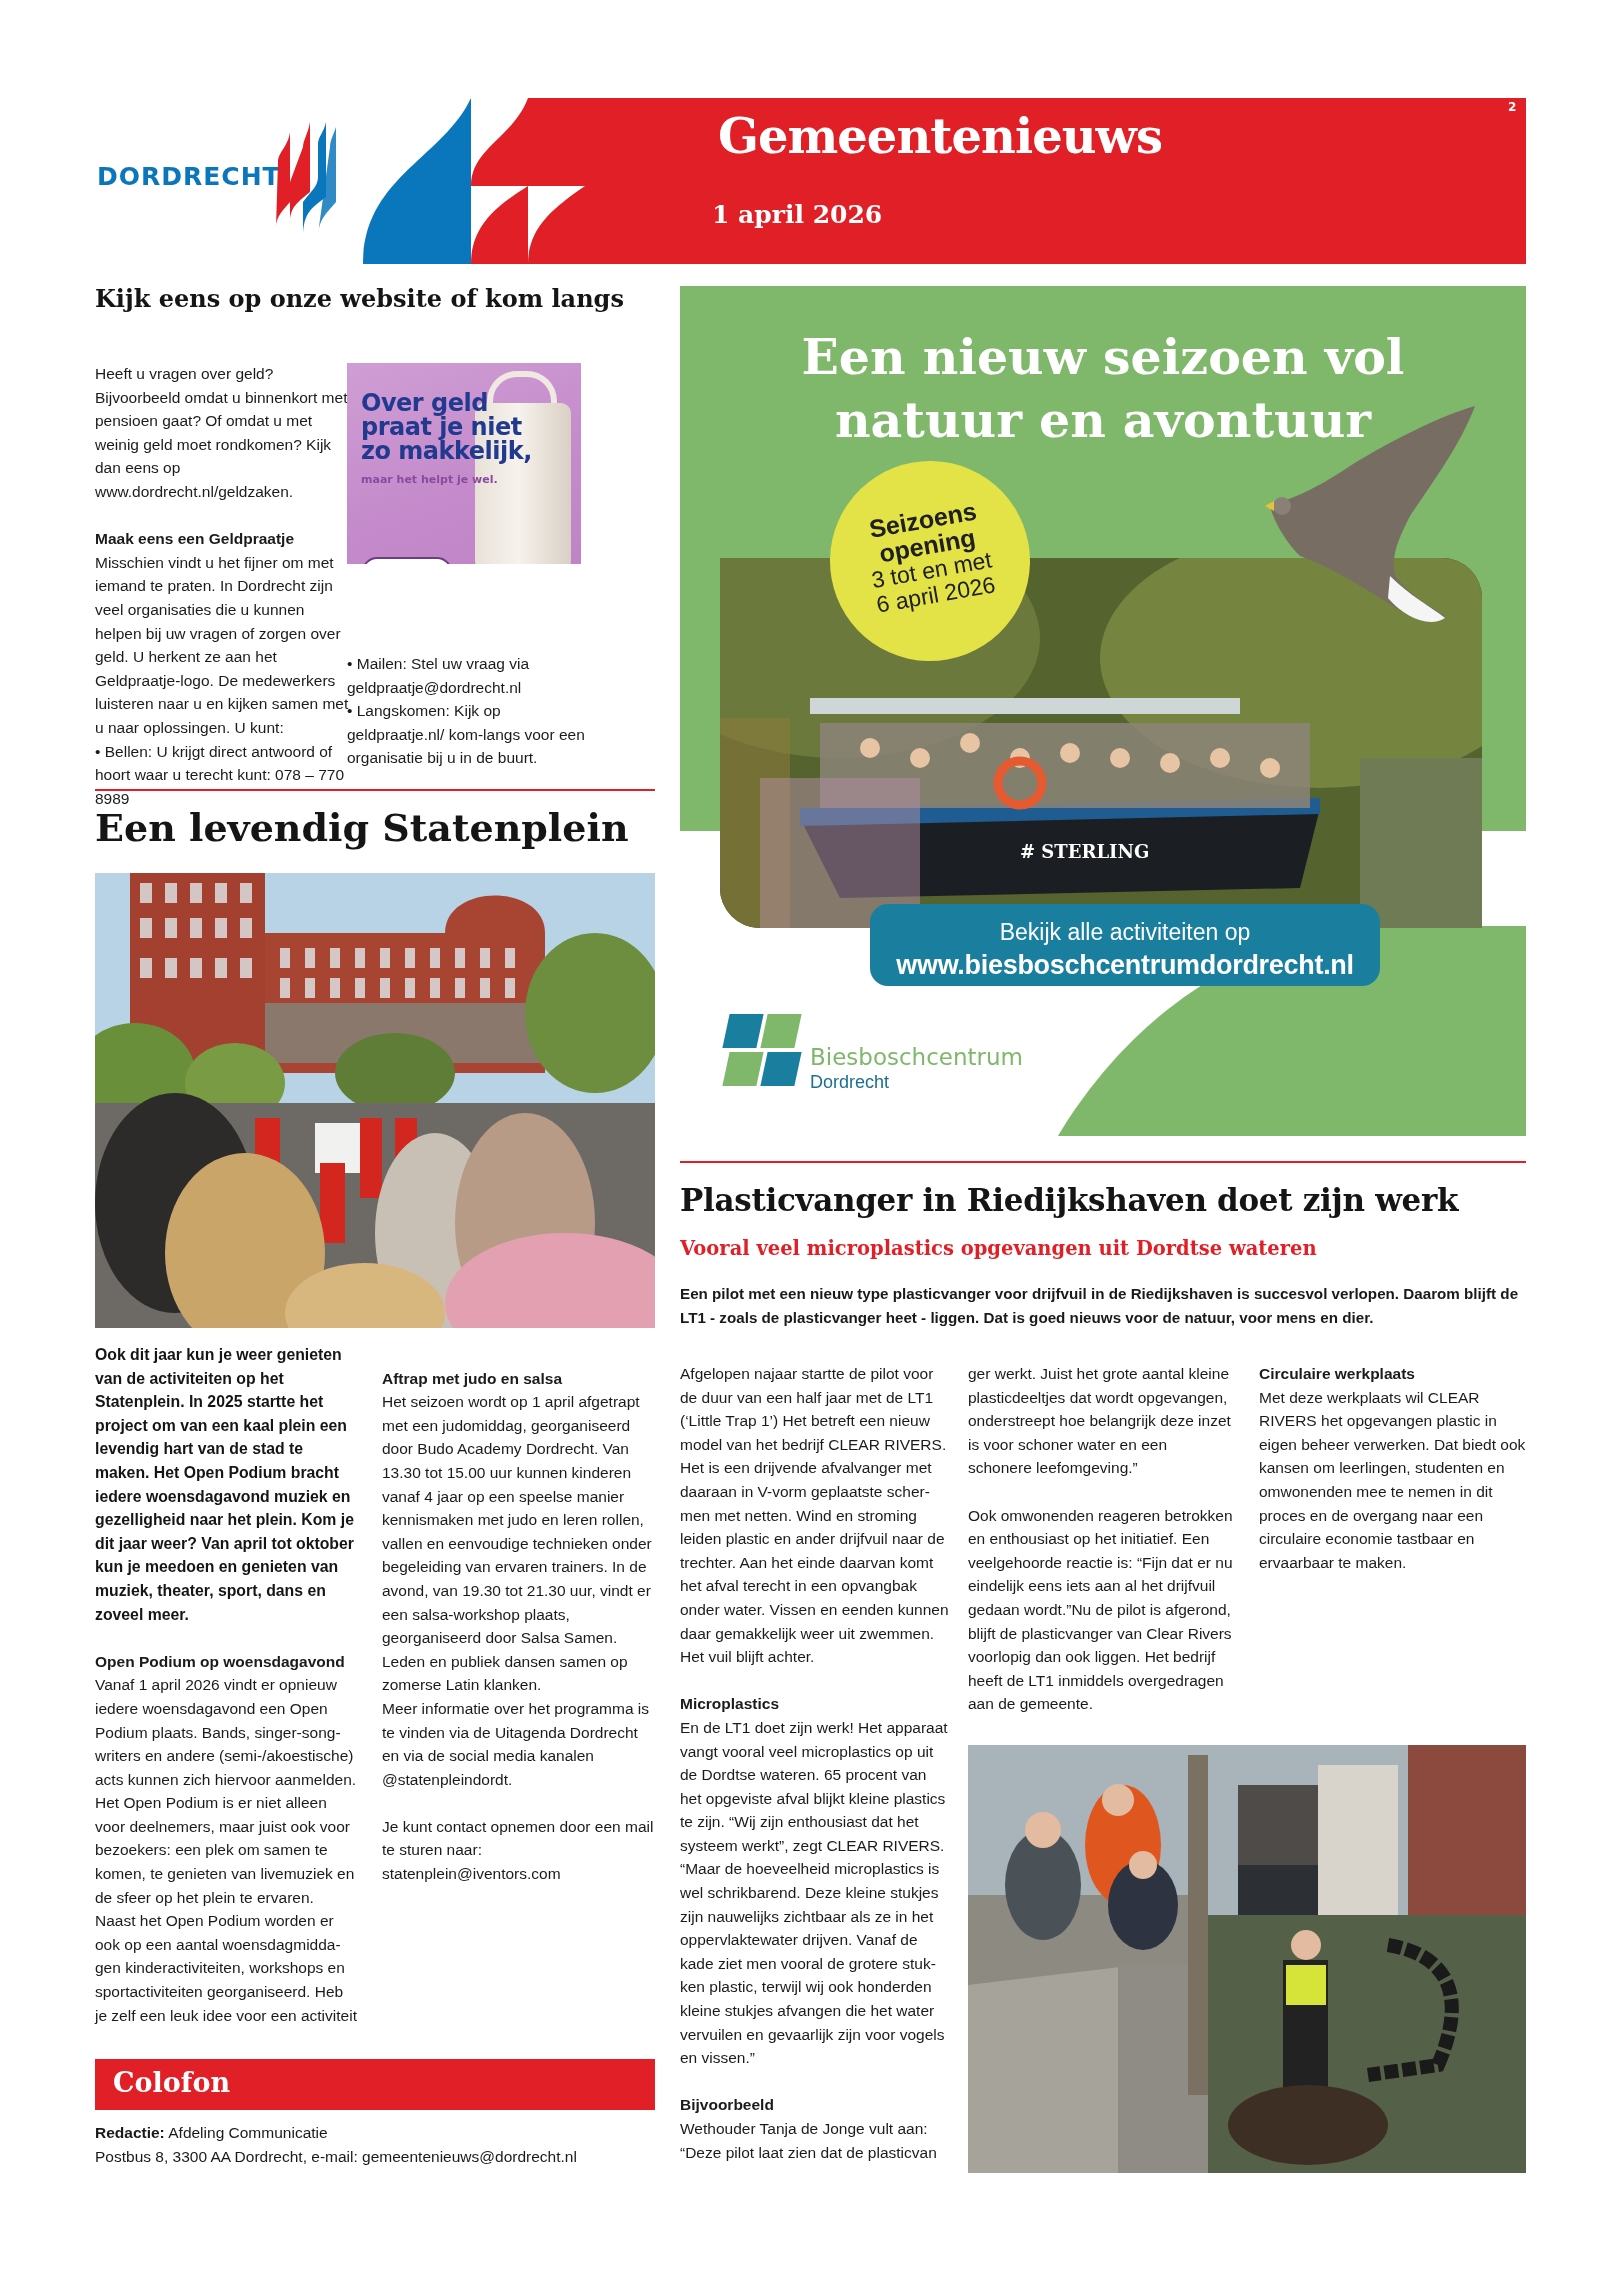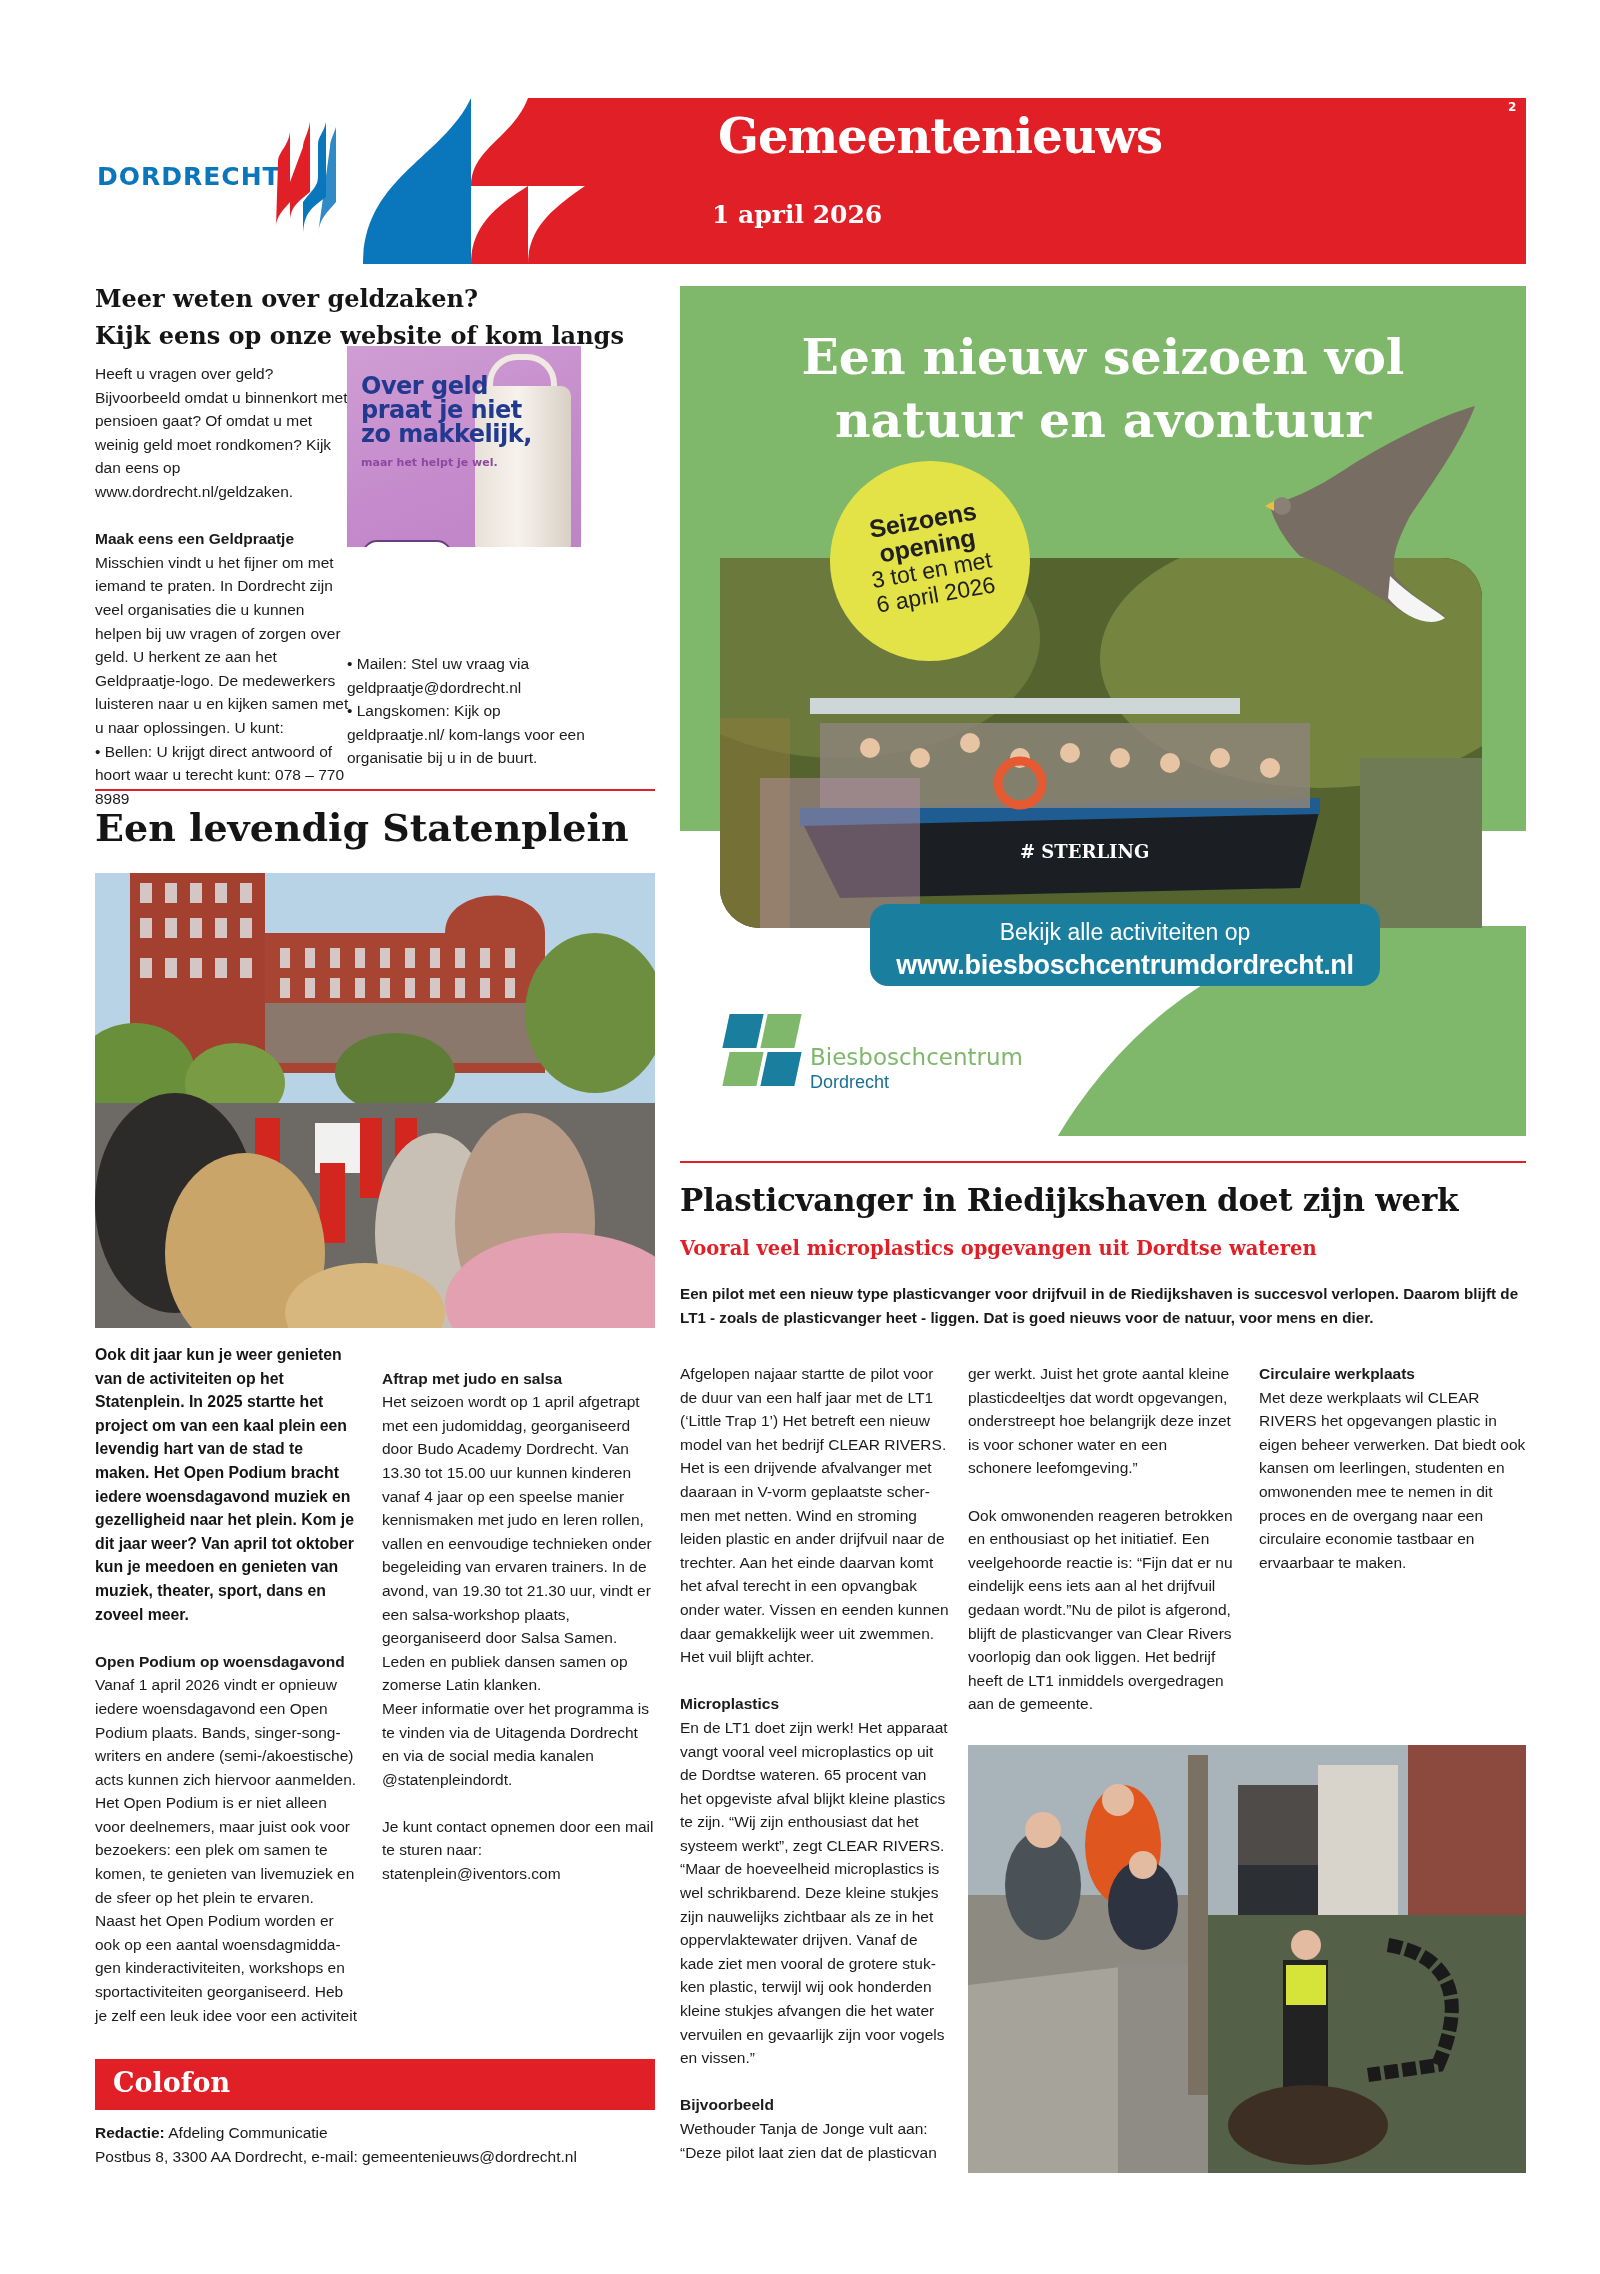--- a/index.html
+++ b/index.html
@@ -21,21 +21,21 @@
   .h-serif { font-family: "DejaVu Serif", serif; font-weight: bold; color: #151515; }
   .body-text { font-family: "Liberation Sans", sans-serif; font-size: 15.5px; line-height: 23.6px; color: #1b1b1b; }
   .lead-bold { font-family: "Liberation Sans", sans-serif; font-weight: bold; font-size: 15.8px; line-height: 23.6px; color: #151515; }
   p.gap { margin-top: 23.6px; }
   .sub { font-weight: bold; }
 
   
   .geld-h { left: 95px; top: 280px; width: 560px; font-size: 24px; line-height: 37px; }
   .geld-col1 { left: 95px; top: 362px; width: 255px; }
   .geld-col2 { left: 347px; top: 652px; width: 310px; }
-  .geld-img { left: 347px; top: 346px; width: 234px; height: 201px; background: linear-gradient(160deg,#cf9ed4 0%,#c48acb 60%,#be84c6 100%); overflow: hidden; }
+  .geld-img { left: 347px; top: 363px; width: 234px; height: 201px; background: linear-gradient(160deg,#cf9ed4 0%,#c48acb 60%,#be84c6 100%); overflow: hidden; }
   .geld-img .t1 { position:absolute; left:14px; top:28px; font-family:"DejaVu Sans",sans-serif; font-weight:bold; font-size:24px; line-height:24px; color:#213a8f; letter-spacing:-0.5px; }
   .geld-img .t2 { position:absolute; left:14px; top:110px; font-family:"DejaVu Sans",sans-serif; font-weight:bold; font-size:11px; color:#8b4aa0; }
   .geld-img .bag { position:absolute; left:128px; top:40px; width:96px; height:175px; background:linear-gradient(90deg,#e8e1d8,#f6f2ec 45%,#d9d0c5); border-radius:10px 10px 18px 18px; }
   .geld-img .handle { position:absolute; left:140px; top:8px; width:70px; height:50px; border:6px solid #efe9e1; border-bottom:none; border-radius:30px 30px 0 0; }
   .geld-img .bubble { position:absolute; left:15px; top:194px; width:90px; height:30px; background:#fff; border:2px solid #6b3e84; border-radius:16px; font-family:"DejaVu Sans",sans-serif; font-weight:bold; font-size:11px; line-height:26px; text-align:center; color:#213a8f; }
   .geld-img .bubble span.nl { color:#fff; position:absolute; left:96px; top:0; }
 
   .rule-red { height: 2px; background: #e11f26; }
 
   
@@ -96,21 +96,20 @@
   <path d="M222 0 C210 40 165 50 165 88 L165 0 Z" fill="#fff" opacity="0"></path>
   <path d="M280 0 C265 40 222 50 222 88 L222 0 Z" fill="#fff" opacity="0"></path>
   <path d="M222 0 C205 40 165 55 165 88 C175 60 215 45 222 0 Z" fill="#fff" opacity="0"></path>
 </svg>
 <div class="abs red-banner"></div>
 <div class="abs banner-title">Gemeentenieuws</div>
 <div class="abs banner-date">1 april 2026</div>
 <div class="abs page-num">2</div>
 
 <div class="abs h-serif geld-h">
-  <div>Meer weten over geldzaken?</div>
   <div>Kijk eens op onze website of kom langs</div>
 </div>
 
 <div class="abs body-text geld-col1">
   <p>Heeft u vragen over geld? Bijvoorbeeld omdat u binnenkort met pensioen gaat? Of omdat u met weinig geld moet rondkomen? Kijk dan eens op www.dordrecht.nl/geldzaken.</p>
   <p class="gap sub">Maak eens een Geldpraatje</p>
   <p>Misschien vindt u het fijner om met iemand te praten. In Dordrecht zijn veel organisaties die u kunnen helpen bij uw vragen of zorgen over geld. U herkent ze aan het Geldpraatje-logo. De medewerkers luisteren naar u en kijken samen met u naar oplossingen. U kunt:</p>
   <p>• Bellen: U krijgt direct antwoord of hoort waar u terecht kunt: 078 – 770 8989</p>
 </div>
 

